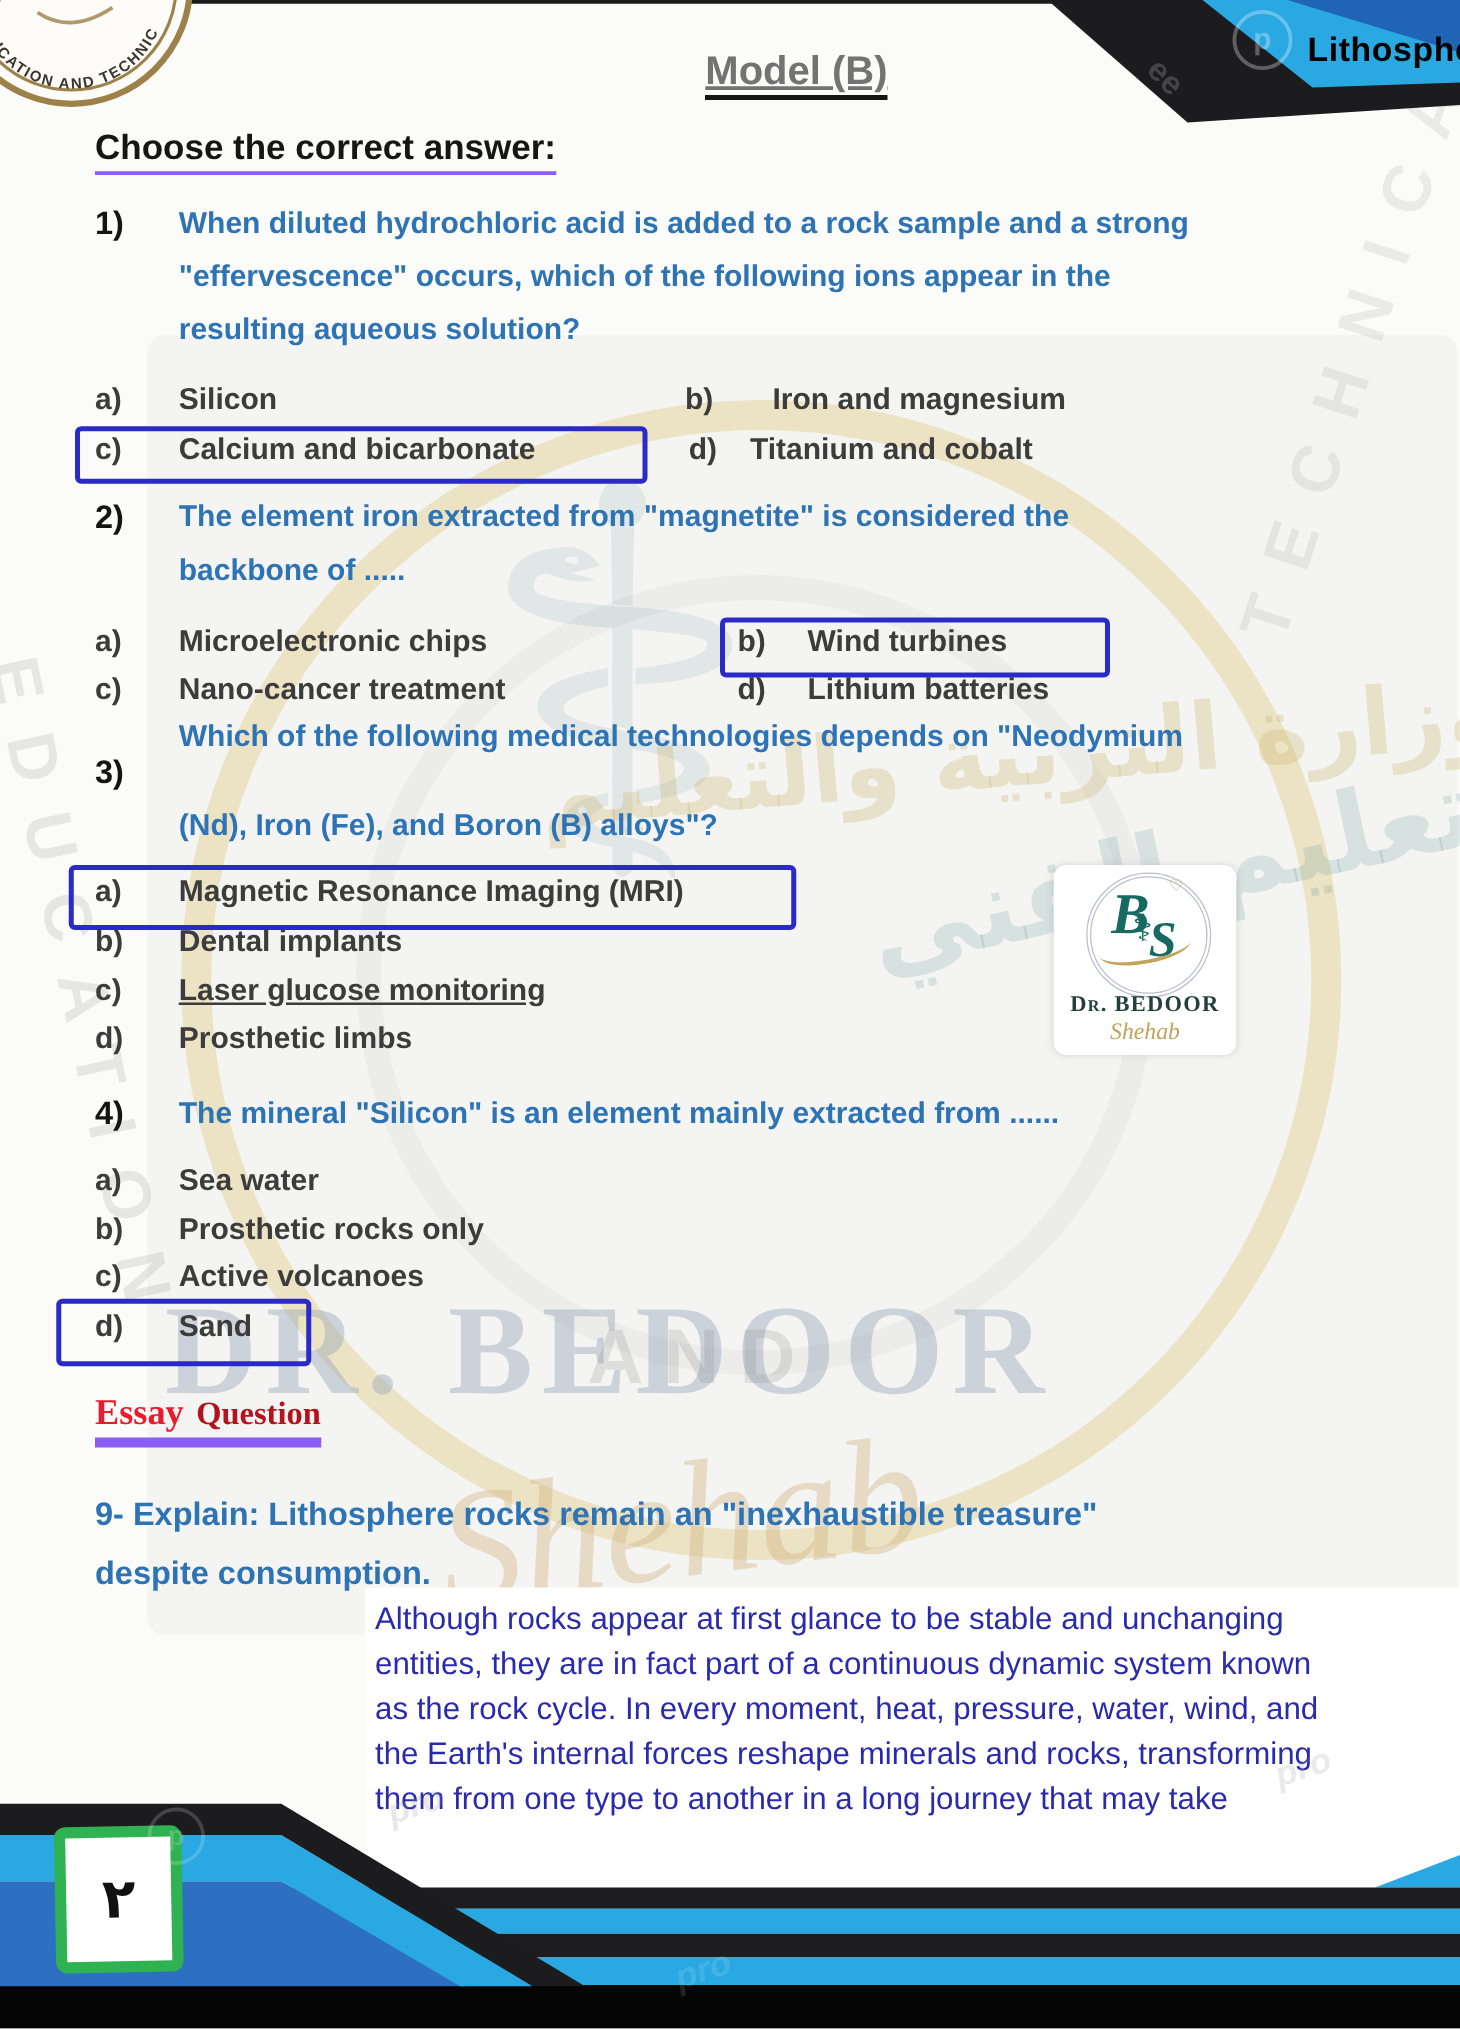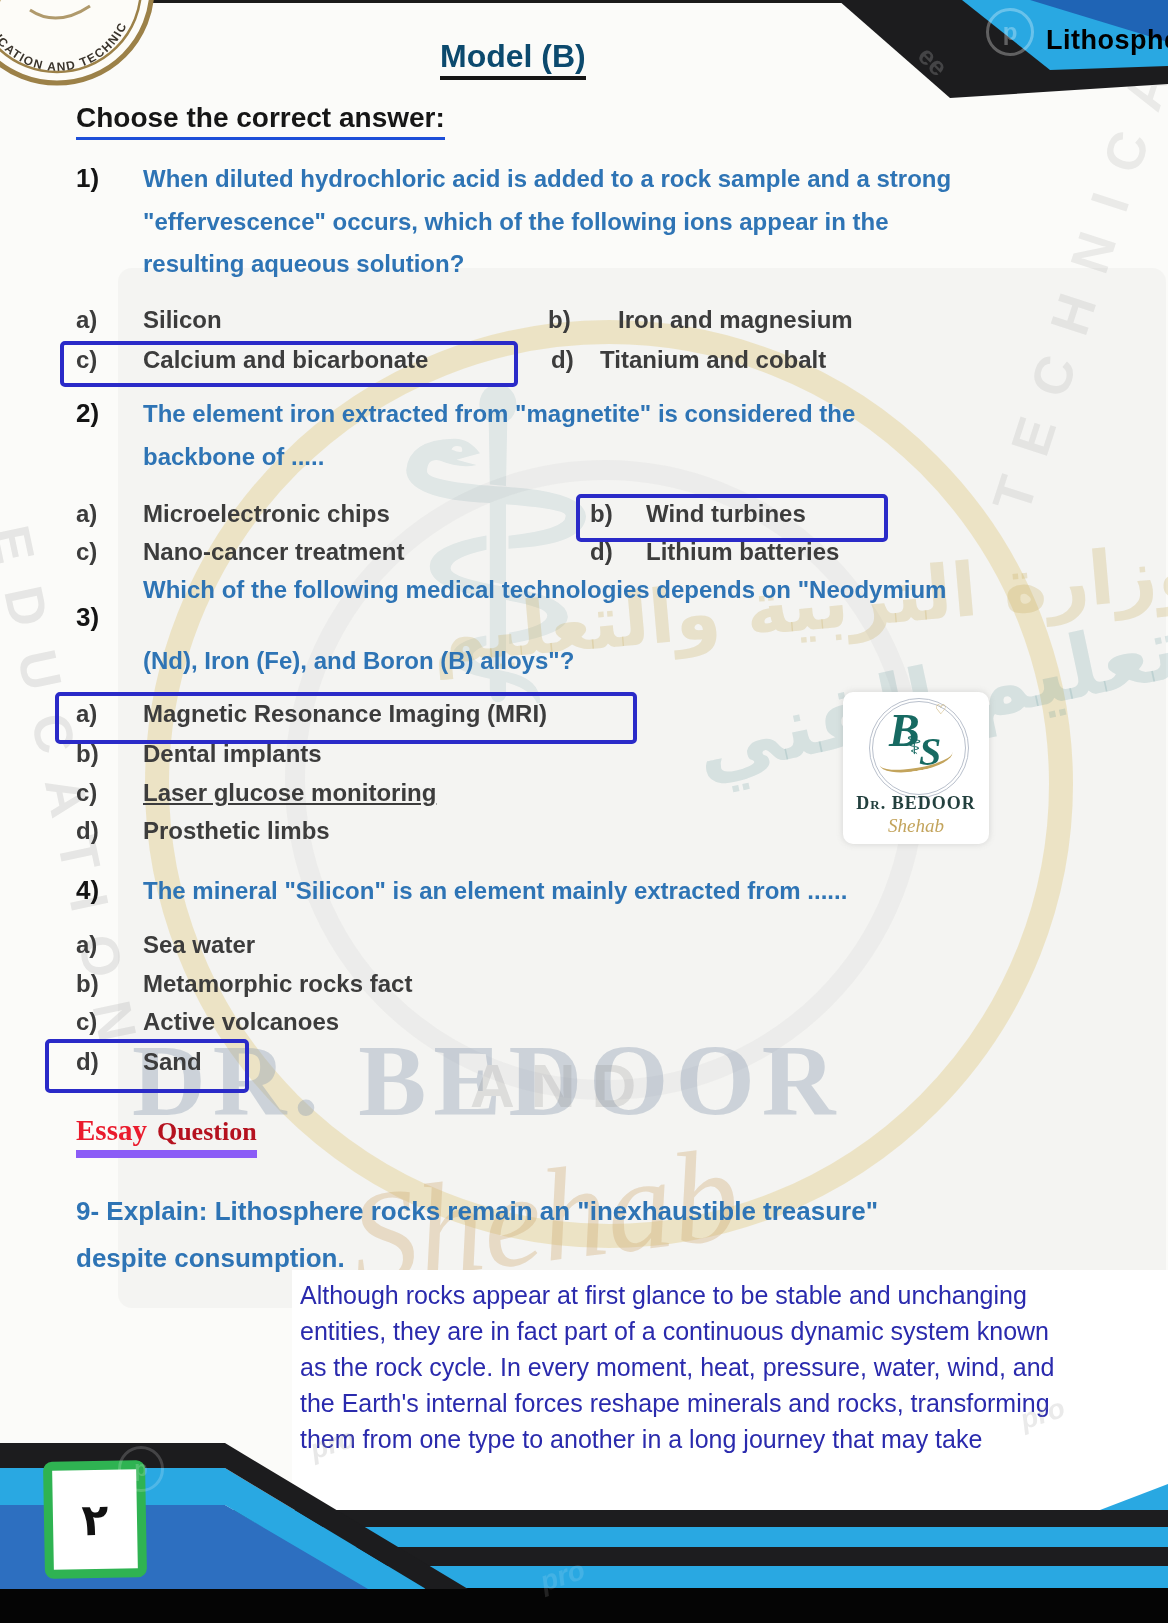--- a/index.html
+++ b/index.html
@@ -1,22 +1,22 @@
 <!DOCTYPE html>
 <html><head>
 <meta charset="utf-8">
 <style>
   html,body{margin:0;padding:0;background:#e8e8e8;}
   .page{position:relative;width:1168px;height:1623px;margin:0 auto;background:#fbfbf9;overflow:hidden;
         font-family:"Liberation Sans",sans-serif;}
   .abs{position:absolute;}
   
-  .title{font:bold 32px "Liberation Sans",sans-serif;color:#0c4a6e;text-align:left;}
+  .title{font:bold 32px "Liberation Sans",sans-serif;color:#737373;text-align:right;text-decoration:underline;}
   .title span{border-bottom:4px solid #161616;padding-bottom:2px;}
-  .section-head{font:bold 28px "Liberation Sans",sans-serif;color:#161616;border-bottom:3px solid #1d4ed8;padding-bottom:3px;text-align:center;}
+  .section-head{font:bold 28px "Liberation Sans",sans-serif;color:#161616;border-bottom:3px solid #8b5cf6;padding-bottom:3px;text-align:center;}
   
   .qnum{font:bold 26px "Liberation Sans",sans-serif;color:#141414;}
   .qline{font:bold 24px "Liberation Sans",sans-serif;color:#2e74b5;white-space:nowrap;}
   .optL,.optT{font:bold 24px "Liberation Sans",sans-serif;color:#3c3c3c;white-space:nowrap;}
   .ansbox{border:4px solid #2a2ac8;border-radius:5px;background:transparent;}
   
   .essay-head{border-bottom:8px solid #8b5cf6;padding-bottom:3px;white-space:nowrap;}
   .essay-w1{font:bold 29px "Liberation Serif",serif;color:#ea1b2d;}
   .essay-w2{font:bold 26px "Liberation Serif",serif;color:#b5121f;margin-left:10px;}
   .q5line{font:bold 26px "Liberation Sans",sans-serif;color:#2e74b5;white-space:nowrap;}
@@ -147,21 +147,21 @@
     <div class="logo-name">Dr. BEDOOR</div>
     <div class="logo-surname">Shehab</div>
   </div>
 
   <div class="abs qnum" style="left:76px;top:875px;">4)</div>
   <div class="abs qline" style="left:143px;top:877px;">The mineral "Silicon" is an element mainly extracted from ......</div>
 
   <div class="abs optL" style="left:76px;top:931px;">a)</div>
   <div class="abs optT" style="left:143px;top:931px;">Sea water</div>
   <div class="abs optL" style="left:76px;top:970px;">b)</div>
-  <div class="abs optT" style="left:143px;top:970px;">Metamorphic rocks fact</div>
+  <div class="abs optT" style="left:143px;top:970px;">Prosthetic rocks only</div>
   <div class="abs optL" style="left:76px;top:1008px;">c)</div>
   <div class="abs optT" style="left:143px;top:1008px;">Active volcanoes</div>
   <div class="abs ansbox" style="left:45px;top:1039px;width:196px;height:46px;"></div>
   <div class="abs optL" style="left:76px;top:1048px;">d)</div>
   <div class="abs optT" style="left:143px;top:1048px;">Sand</div>
 
   <div class="abs essay-head" style="left:76px;top:1114px;">
     <span class="essay-w1">Essay</span><span class="essay-w2">Question</span>
   </div>
   <div class="abs q5line" style="left:76px;top:1196px;">9- Explain: Lithosphere rocks remain an "inexhaustible treasure"</div>

